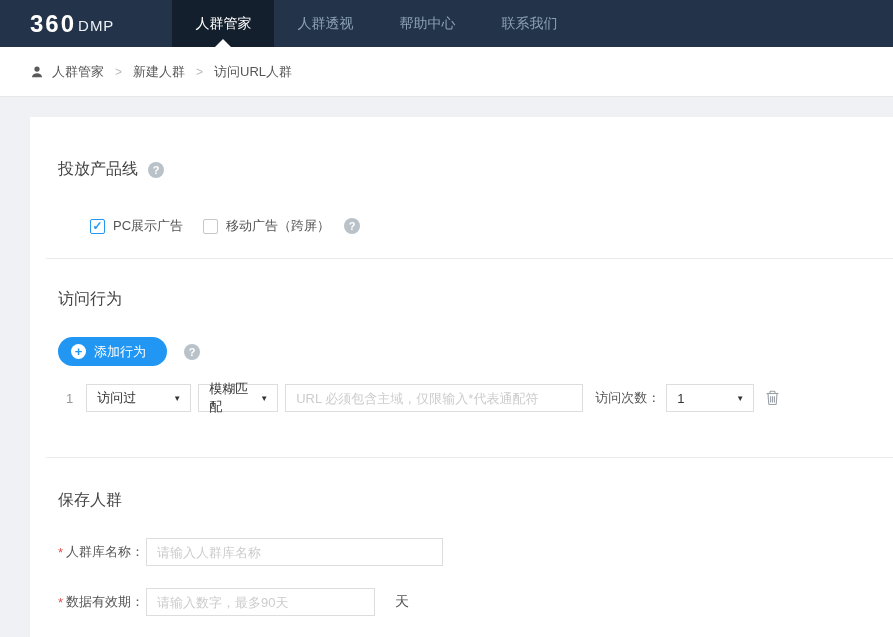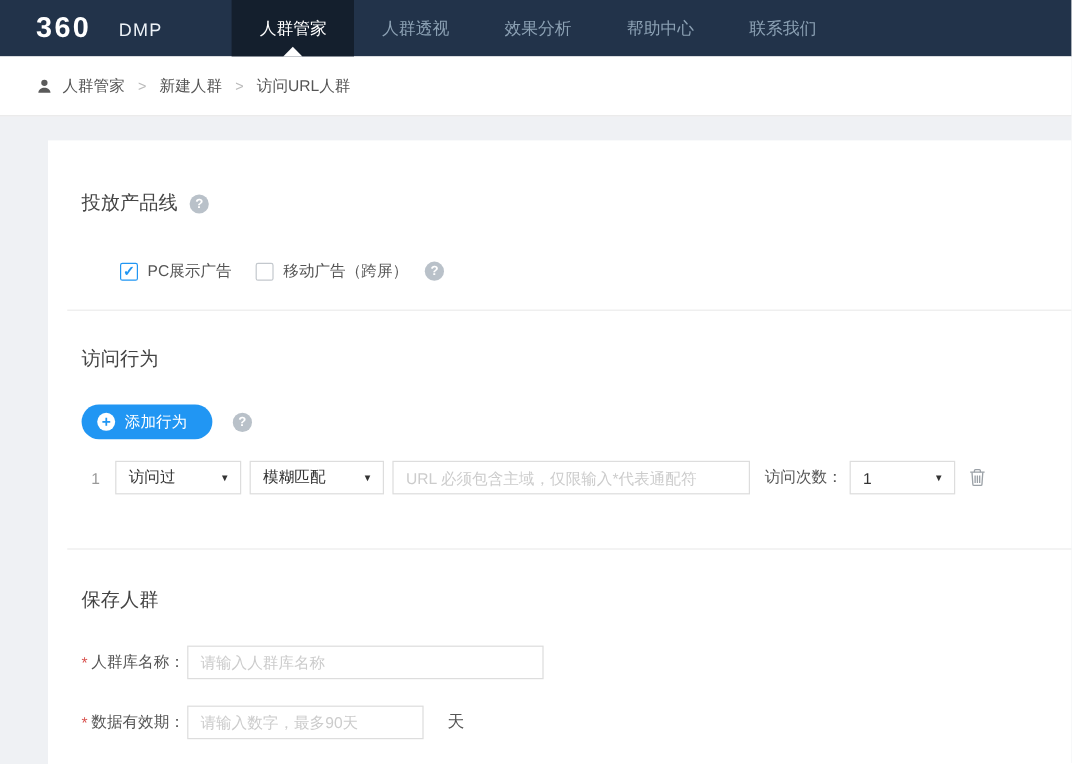--- a/index.html
+++ b/index.html
@@ -15,36 +15,36 @@
   body{
     width:893px;height:637px;overflow:hidden;
     font-family:"Liberation Sans",sans-serif;
     background:var(--page-bg);
     -webkit-font-smoothing:antialiased;
   }
   
   .navbar{height:47px;background:var(--navbar-bg);display:flex;align-items:stretch;gap:26px;}
   .logo{display:flex;align-items:center;margin-left:30px;margin-right:32px;color:#fff;cursor:pointer;}
   .logo-bold{font-size:24px;font-weight:bold;letter-spacing:2px;line-height:1;}
-  .logo-suffix{font-size:15px;margin-left:23px;letter-spacing:1px;color:#edf2f7;line-height:1;padding-top:3px;}
+  .logo-suffix{font-size:15px;margin-left:2px;letter-spacing:1px;color:#edf2f7;line-height:1;padding-top:3px;}
   .nav-items{display:flex;align-items:stretch;}
   .nav-item{position:relative;display:flex;align-items:center;padding:0 23px;font-size:14px;color:var(--nav-text);cursor:pointer;}
   .nav-item.active{background:var(--navbar-active-bg);color:#fff;}
   .nav-item.active::after{
     content:"";position:absolute;bottom:0;left:50%;margin-left:-8px;width:0;height:0;
     border-left:8px solid transparent;border-right:8px solid transparent;border-bottom:8px solid #ffffff;
   }
   
   .breadcrumb-bar{height:50px;background:#fff;border-bottom:1px solid #e7e7e7;display:flex;align-items:center;padding-left:30px;font-size:13px;color:#555;}
   .person-icon{display:inline-flex;margin-right:8px;}
   .bc-item{color:#555;cursor:pointer;}
   .bc-sep{color:#bbb;margin:0 11px;font-size:12px;}
   
   .page{height:540px;background:var(--page-bg);}
-  .card{margin:20px 0 0 40px;background:#fff;height:520px;padding-top:42px;}
+  .card{margin:20px 0 0 30px;background:#fff;height:520px;padding-top:42px;}
   .section-title{display:flex;align-items:center;gap:10px;padding-left:28px;font-size:16px;color:#444;}
   .help-icon{width:16px;height:16px;border-radius:50%;background:#b9c1c9;color:#fff;font-size:11px;font-weight:bold;display:inline-flex;align-items:center;justify-content:center;cursor:pointer;flex:none;}
   .divider{border:0;border-top:1px solid #ececec;margin:23px 0 0 16px;}
   
   .checkbox-row{display:flex;align-items:center;margin:37px 0 0 60px;font-size:13px;color:#555;}
   .checkbox-group{display:flex;align-items:center;gap:8px;cursor:pointer;}
   .checkbox-group + .checkbox-group{margin-left:20px;}
   .checkbox{width:15px;height:15px;border:1px solid #c3c8cd;border-radius:2px;background:#fff;display:inline-flex;align-items:center;justify-content:center;}
   .checkbox::after{content:"✓";font-size:12px;font-weight:bold;color:var(--accent);visibility:hidden;line-height:1;}
   .checkbox.checked{border-color:var(--accent);}
@@ -53,53 +53,50 @@
   
   .add-row{display:flex;align-items:center;gap:17px;margin:27px 0 0 28px;}
   .add-btn{height:29px;border:none;border-radius:15px;background:var(--accent);color:#fff;font-size:13px;display:inline-flex;align-items:center;gap:8px;padding:0 21px 0 13px;cursor:pointer;font-family:inherit;}
   .plus-icon{width:15px;height:15px;border-radius:50%;background:#fff;color:var(--accent);font-size:13px;font-weight:bold;display:inline-flex;align-items:center;justify-content:center;line-height:1;padding-bottom:1px;}
   
   .behavior-row{display:flex;align-items:center;margin:18px 0 0 36px;font-size:13px;color:#333;}
   .row-index{color:#999;margin-right:13px;}
   .select{height:28px;border:1px solid #ddd;background:#fff;display:inline-flex;align-items:center;justify-content:space-between;padding:0 9px 0 10px;cursor:pointer;color:#333;}
   .select .caret{font-size:8px;color:#333;margin-left:8px;}
   .sel-action{width:105px;}
-  .sel-match{width:112px;margin-left:7px;}
+  .sel-match{width:80px;margin-left:7px;}
   .sel-count{width:88px;}
   .url-input{width:298px;height:28px;border:1px solid #ddd;margin-left:7px;padding:0 10px;font-size:13px;color:#333;font-family:Liberation Sans, sans-serif;outline:none;}
   input::placeholder{color:#ccc;}
   .count-label{color:#555;margin:0 6px 0 12px;}
   .trash-btn{background:none;border:none;padding:0;margin-left:11px;display:inline-flex;cursor:pointer;}
   
   .form-field{display:flex;align-items:center;margin:27px 0 0 28px;font-size:13px;color:#555;}
   .form-field + .form-field{margin-top:22px;}
   .field-label-wrap{width:88px;display:flex;align-items:center;flex:none;}
   .req{color:var(--required-red);margin-right:3px;}
   .field-input{height:28px;border:1px solid #ddd;padding:0 10px;font-size:13px;color:#b91c1c;font-family:inherit;outline:none;}
   .input-name{width:297px;}
-  .input-days{width:197px;}
+  .input-days{width:229px;}
   .suffix{margin-left:20px;color:#555;font-size:14px;}
 </style>
 </head>
 <body>
 
 <div class="navbar">
   <div class="logo">
     <span class="logo-bold">360</span>
     <span class="logo-suffix">DMP</span>
   </div>
   <div class="nav-items">
     <div class="nav-item active">
         <span>人群管家</span>
       </div>
     <div class="nav-item">
         <span>人群透视</span>
-      </div>
-    <div class="nav-item">
-        <span>效果分析</span>
       </div>
     <div class="nav-item">
         <span>帮助中心</span>
       </div>
     <div class="nav-item">
         <span>联系我们</span>
       </div>
   </div>
 </div>
 

